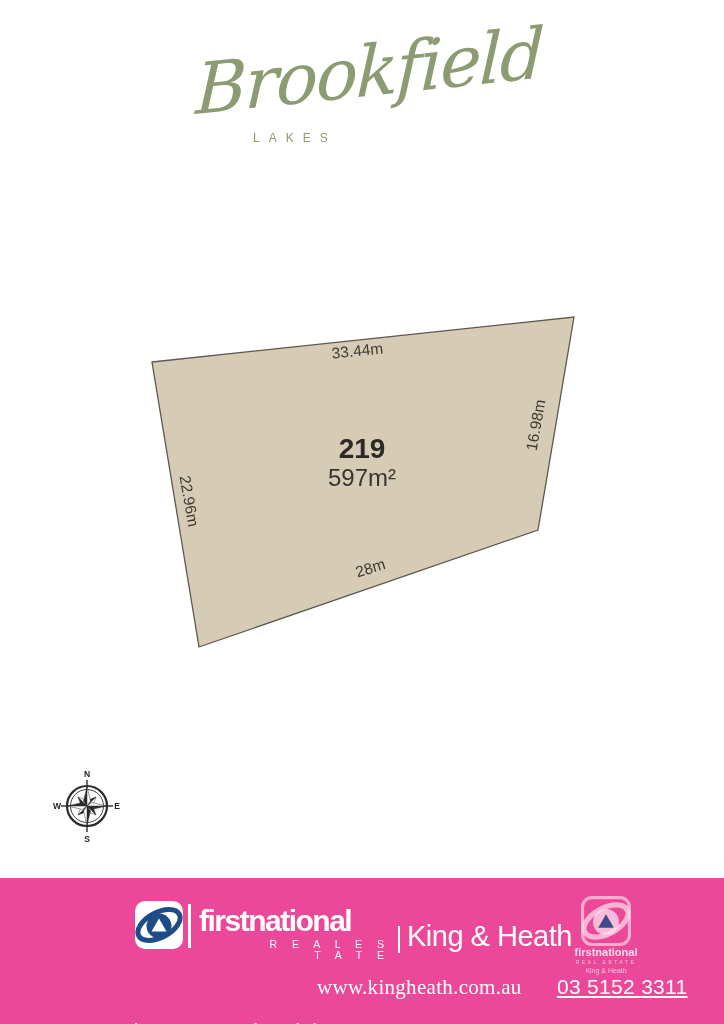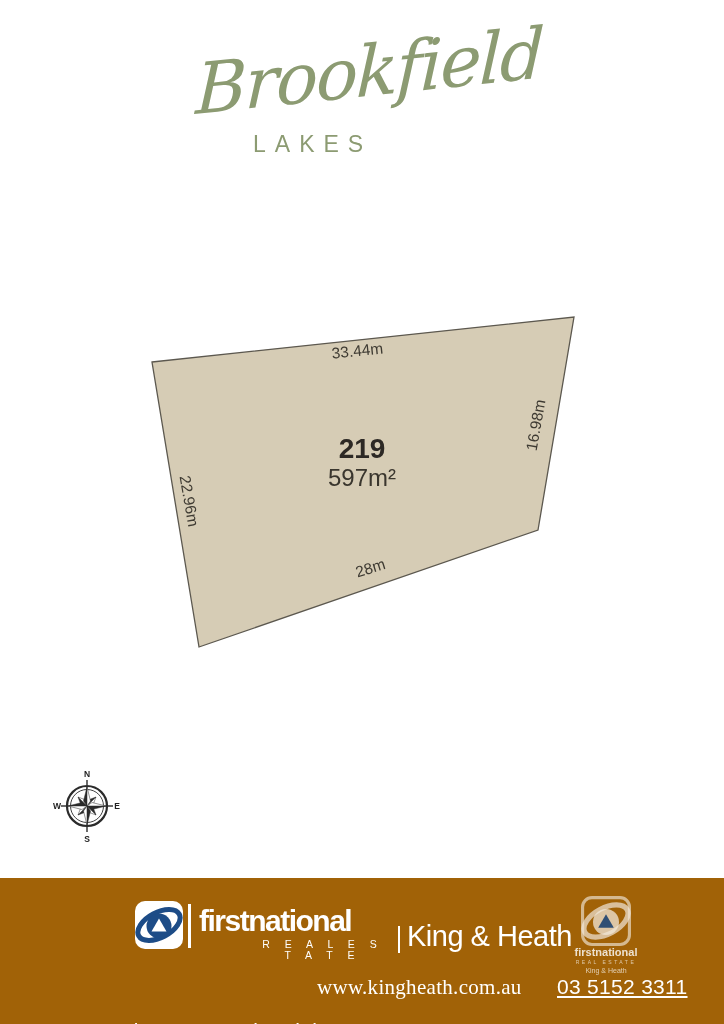--- a/index.html
+++ b/index.html
@@ -10,43 +10,43 @@
   }
   
   .brand-script{
     position:absolute;left:195px;top:34px;width:340px;
     font-family:"DejaVu Serif",serif;font-style:italic;font-weight:400;
     font-size:70px;line-height:1.1;color:#8c9b72;text-align:center;
     transform:rotate(-6deg) skewX(-8deg);letter-spacing:-2px;
   }
   .brand-sub{
     position:absolute;left:253px;top:131px;
-    font-size:23px;letter-spacing:9px;color:#8c9b72;font-weight:400;
+    font-size:12px;letter-spacing:9px;color:#8c9b72;font-weight:400;
   }
   
   .lot-svg{position:absolute;left:140px;top:300px;}
   .dim-label{font-size:15.5px;fill:#3e3a32;font-weight:500;}
   .lot-number{font-size:28px;font-weight:bold;fill:#2d2925;}
   .lot-area{font-size:24px;fill:#3a362e;}
   
   .compass-svg{position:absolute;left:53px;top:766px;}
   .compass-label{font-size:8.5px;font-weight:bold;fill:#222;}
   
   .footer{
     position:absolute;left:0;top:878px;width:724px;height:146px;
-    background:#a16207;color:#ffffff;
+    background:#ec4899;color:#ffffff;
   }
   .fn-icon{position:absolute;left:135px;top:23px;}
   .fn-divider1{position:absolute;left:188px;top:26px;width:3px;height:44px;background:#ffffff;}
   .fn-name{
     position:absolute;left:199px;top:28px;
     font-size:30px;font-weight:bold;letter-spacing:-1.5px;line-height:1;
   }
   .fn-tagline{
-    position:absolute;left:255px;top:61px;width:135px;text-align:center;
+    position:absolute;left:255px;top:61px;width:135px;text-align:right;
     font-size:10.5px;letter-spacing:6px;line-height:1;
   }
   .fn-divider2{position:absolute;left:398px;top:48px;width:1.5px;height:27px;background:#ffffff;}
   .fn-agency{
     position:absolute;left:407px;top:44px;
     font-size:29px;font-weight:400;letter-spacing:-0.5px;line-height:1;
   }
   .watermark{position:absolute;left:570px;top:18px;width:72px;opacity:0.85;text-align:center;}
   .wm-glyph{display:block;margin:0 auto;}
   .wm-name{font-size:11px;font-weight:bold;letter-spacing:0;line-height:1.2;color:rgba(255,255,255,0.95);}

